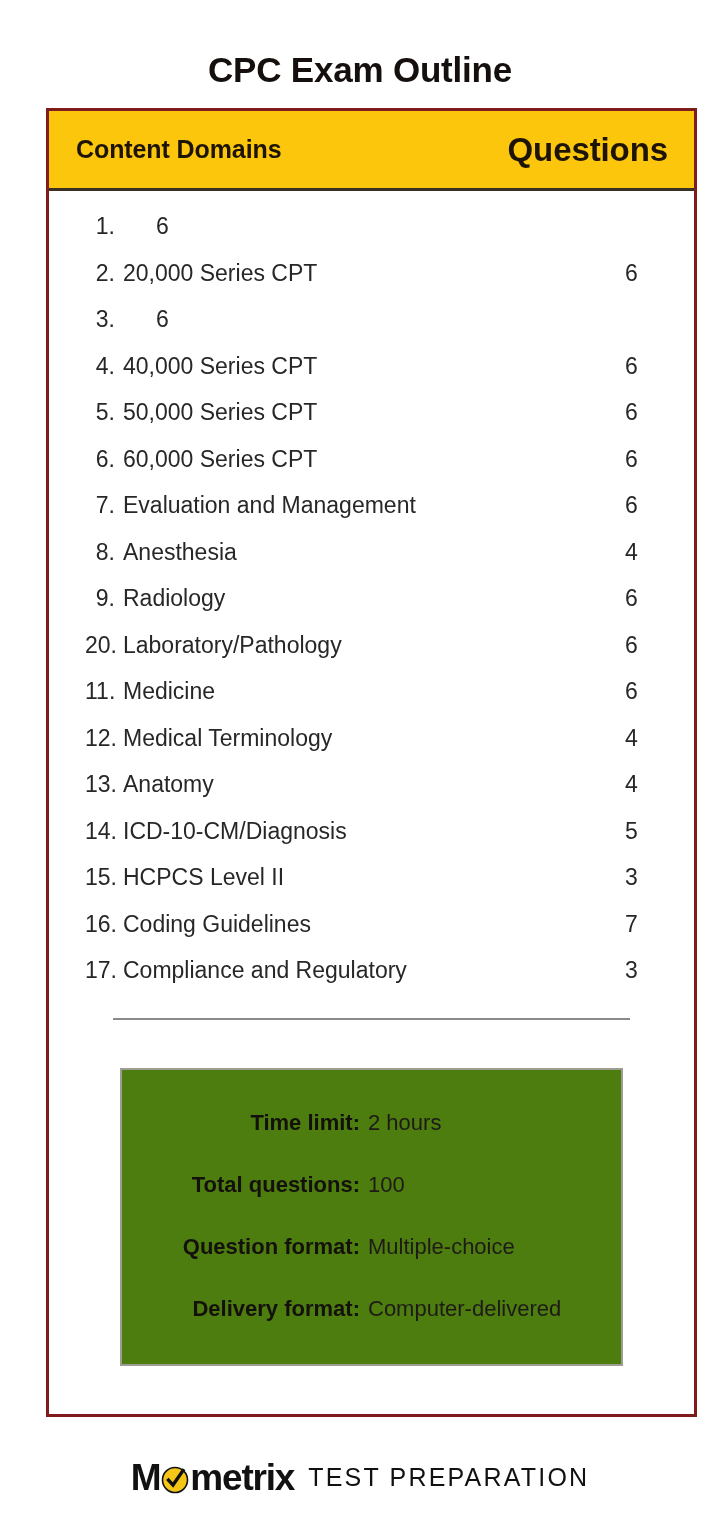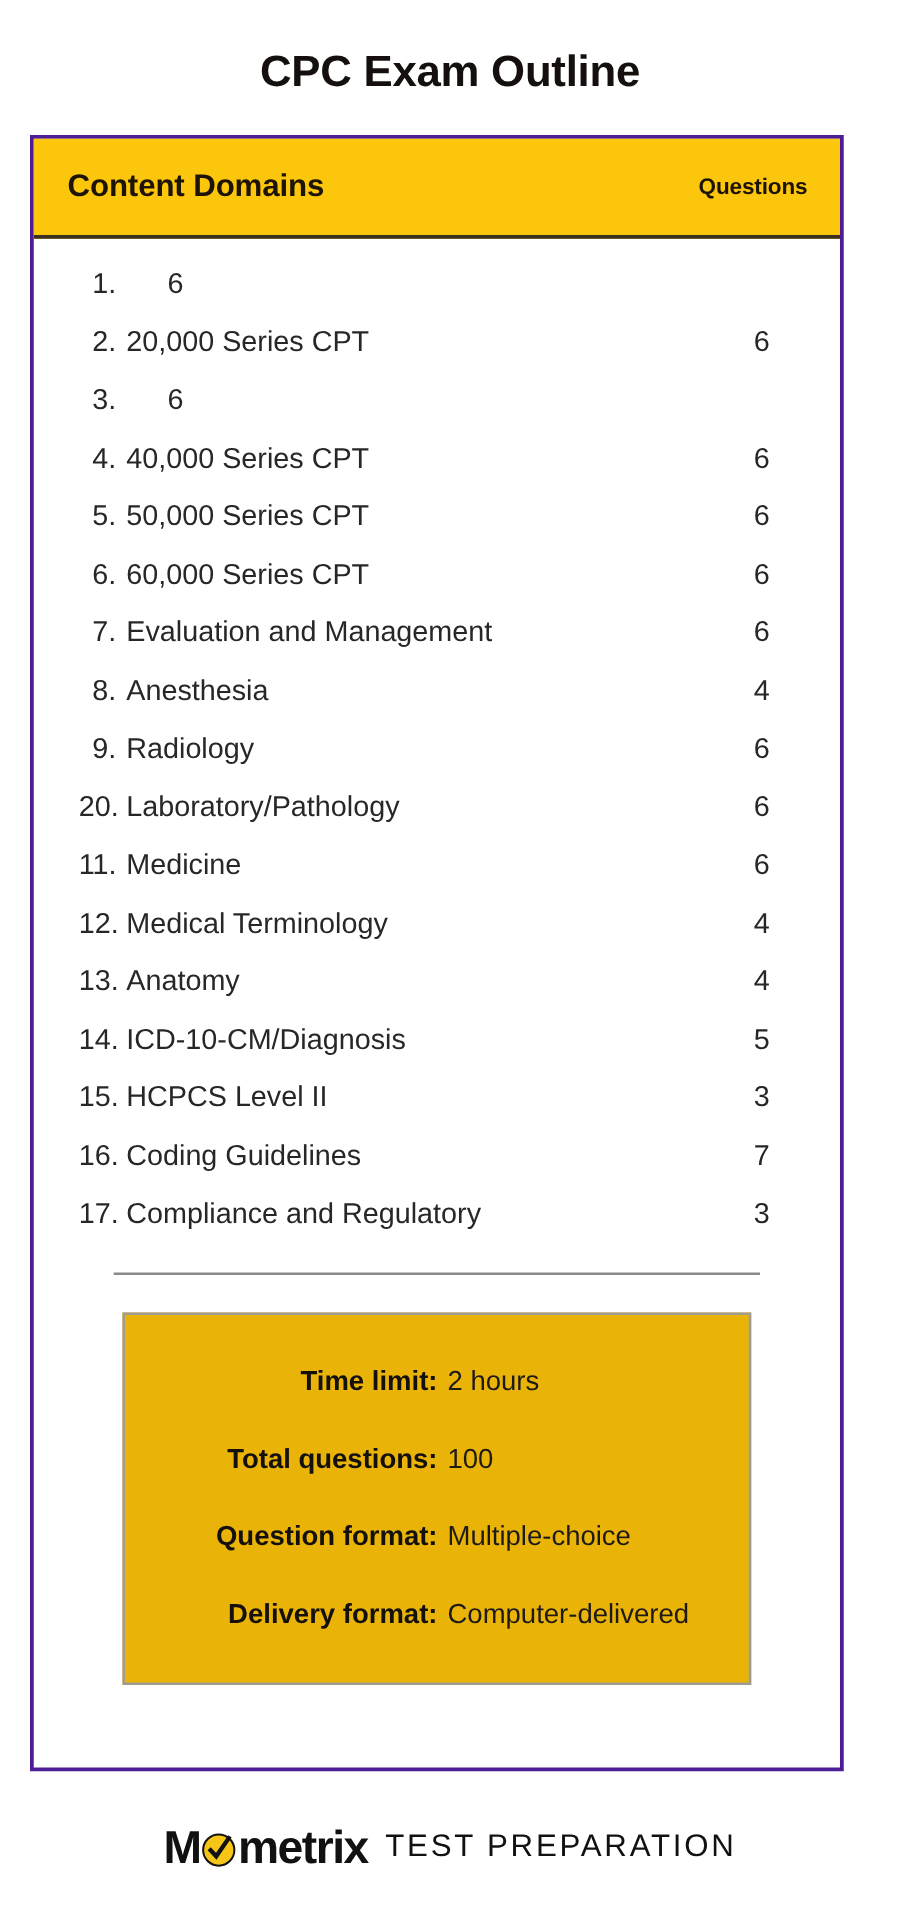--- a/index.html
+++ b/index.html
@@ -20,40 +20,40 @@
   .page {
     width: 720px;
     height: 1536px;
     position: relative;
     box-sizing: border-box;
   }
 
   
   .page-title {
     position: absolute;
-    top: 36px;
+    top: 48px;
     left: 0;
     width: 720px;
     text-align: center;
     font-size: 35px;
     font-weight: 700;
     letter-spacing: -0.2px;
     color: #15100d;
     line-height: 44px;
   }
 
   
   .card {
     position: absolute;
-    left: 24px;
+    left: 46px;
     top: 108px;
     width: 651px;
     height: 1309px;
     box-sizing: border-box;
-    border: 3px solid #4c1d95;
+    border: 3px solid #7f1d1d;
     background: #ffffff;
   }
 
   
   .table-head {
     height: 80px;
     background: #FCC60C;
     border-bottom: 3px solid #3a3122;
     box-sizing: border-box;
     display: flex;
@@ -62,21 +62,21 @@
   }
   .th-domains {
     font-size: 25px;
     font-weight: 700;
     color: #1d1405;
     flex: 1 1 auto;
     text-align: left;
     letter-spacing: -0.1px;
   }
   .th-questions {
-    font-size: 18px;
+    font-size: 33px;
     font-weight: 700;
     color: #1d1405;
     flex: 0 0 auto;
     text-align: right;
     letter-spacing: -0.1px;
   }
 
   
   .rows {
     padding-top: 12px;
@@ -119,26 +119,26 @@
   
   .divider {
     margin: 24px auto 0 auto;
     width: 517px;
     height: 2px;
     background: #8a8a8a;
   }
 
   
   .infobox {
-    margin: 30px auto 0 auto;
+    margin: 48px auto 0 auto;
     width: 503px;
     box-sizing: border-box;
     border: 2px solid #9d9d94;
-    background: #eab308;
-    padding: 22px 0 24px 13px;
+    background: #4d7c0f;
+    padding: 22px 0 24px 1px;
   }
   .info-row {
     display: flex;
     align-items: baseline;
     height: 62px;
   }
   .info-label {
     flex: 0 0 237px;
     width: 237px;
     text-align: right;

